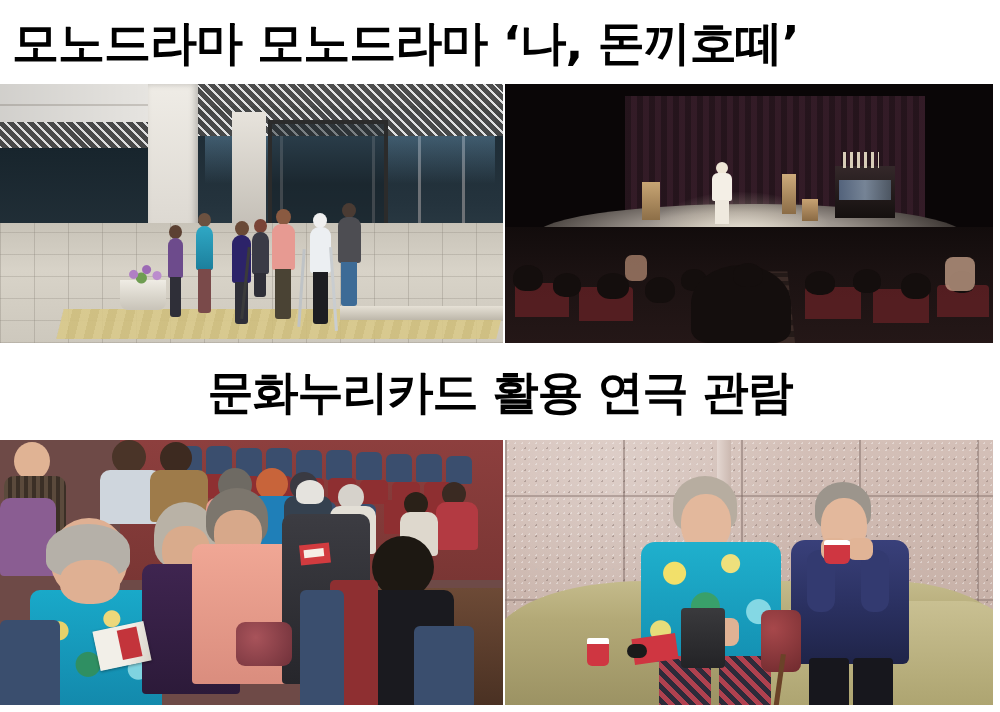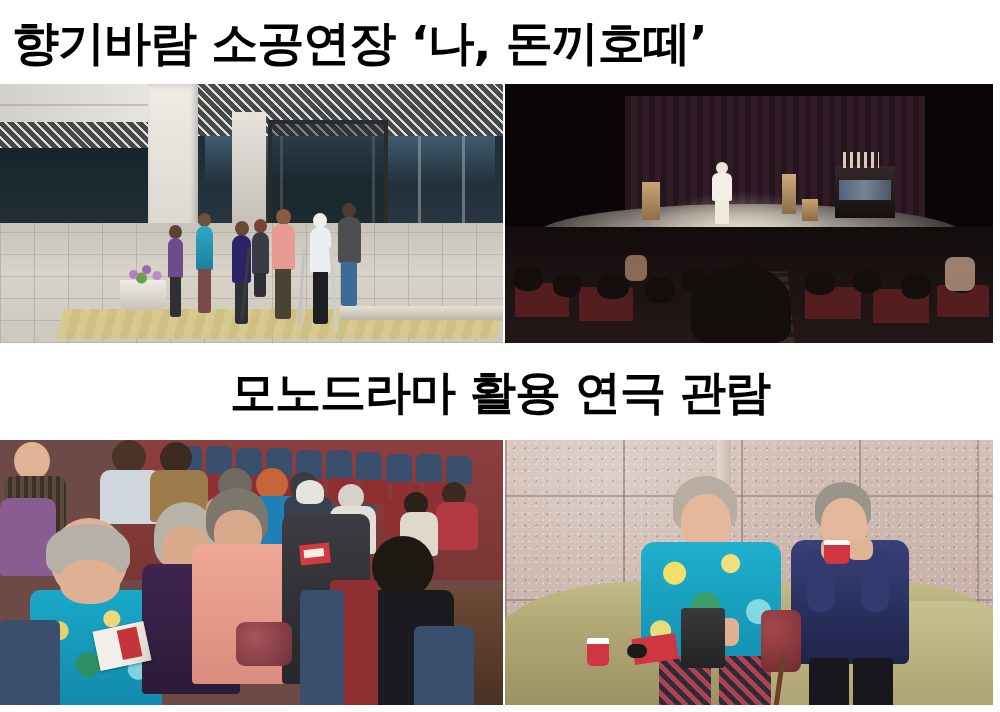--- a/index.html
+++ b/index.html
@@ -243,21 +243,21 @@
   .lady .hair{position:absolute;border-radius:50% 50% 30% 30%;}
   .lady .torso{position:absolute;border-radius:14px 14px 6px 6px;}
   .lady .arm{position:absolute;border-radius:8px;}
   .lady .leg{position:absolute;border-radius:4px 4px 6px 6px;}
 </style>
 </head>
 <body>
 
 <div class="poster">
 
-  <div class="headline">향기바람 소공연장  ‘나, 돈끼호떼’</div>
+  <div class="headline">모노드라마 모노드라마  ‘나, 돈끼호떼’</div>
 
   <div class="photo" id="photo-theater-entrance">
     <div class="p1-sky ph"></div>
     <div class="p1-stone ph"></div>
     <div class="p1-glassL ph"></div>
     <div class="p1-glass ph">
       <span class="mul" style="left:40px"></span>
       <span class="mul" style="left:84px"></span>
       <span class="mul" style="left:176px"></span>
       <span class="mul" style="left:222px"></span>
@@ -358,21 +358,21 @@
     <span class="hd" style="left:186px;bottom:0px;width:100px;height:78px;border-radius:50% 50% 18% 18%"></span>
     <span class="hd" style="left:228px;bottom:56px;width:30px;height:24px"></span>
     <span class="hd" style="left:300px;bottom:48px;width:30px;height:24px"></span>
     <span class="hd" style="left:348px;bottom:50px;width:28px;height:24px"></span>
     <span class="hd" style="left:396px;bottom:44px;width:30px;height:26px"></span>
     <span class="hd" style="left:444px;bottom:50px;width:26px;height:22px"></span>
     <span class="ph" style="left:440px;bottom:52px;width:30px;height:34px;background:#c9a48c;border-radius:8px;opacity:.75"></span>
     <span class="ph" style="left:120px;bottom:62px;width:22px;height:26px;background:#b98f76;border-radius:7px;opacity:.7"></span>
   </div>
 
-  <div class="subhead">모노드라마 활용 연극 관람</div>
+  <div class="subhead">문화누리카드 활용 연극 관람</div>
 
   <div class="photo" id="photo-audience-seats">
     <div class="p3-bg ph"></div>
     <div class="p3-far ph"></div>
     <div class="p3-floor ph"></div>
 
     <span class="seat-b" style="left:176px;top:6px;width:26px;height:30px"></span>
     <span class="seat-b" style="left:206px;top:6px;width:26px;height:30px"></span>
     <span class="seat-b" style="left:236px;top:8px;width:26px;height:30px"></span>
     <span class="seat-b" style="left:266px;top:8px;width:26px;height:30px"></span>

